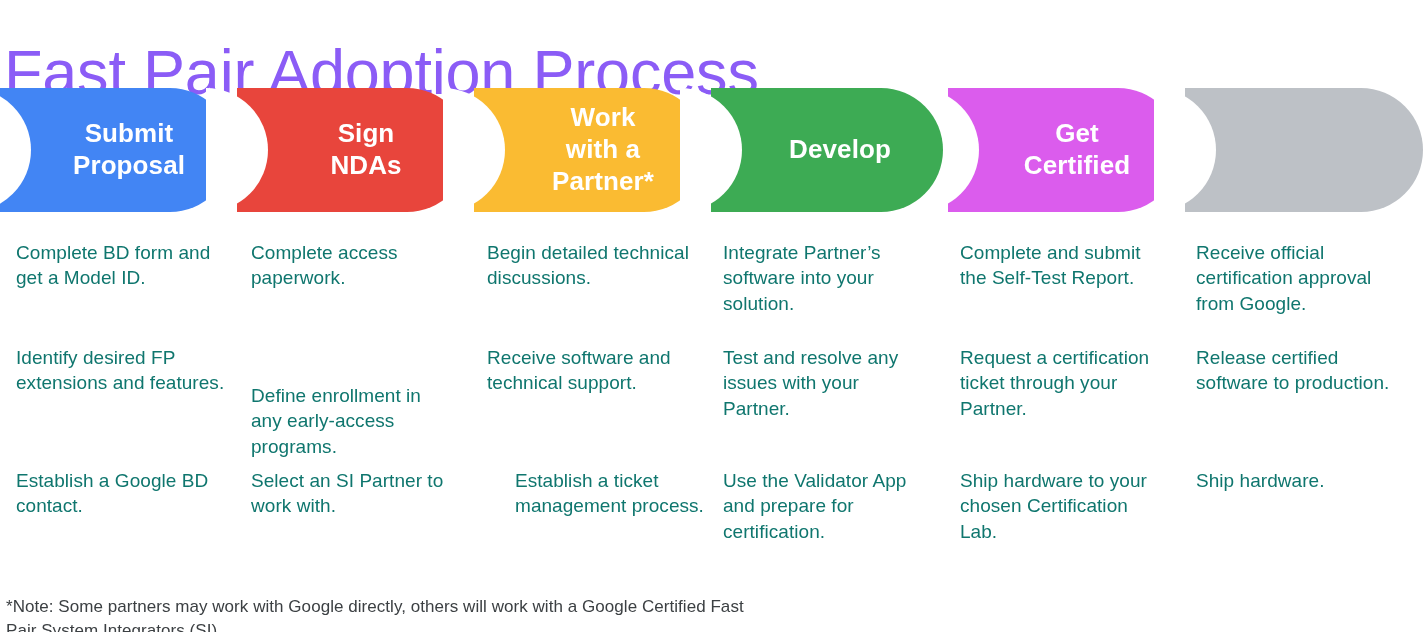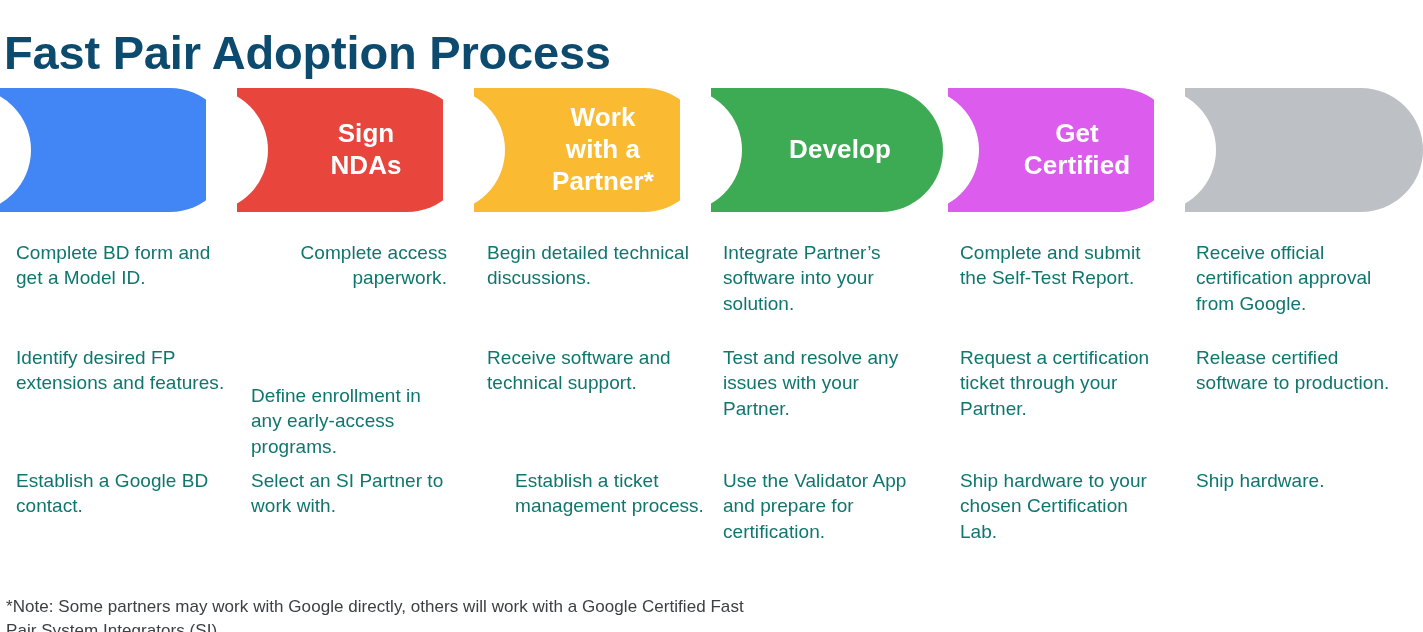--- a/index.html
+++ b/index.html
@@ -13,24 +13,24 @@
     overflow: hidden;
     font-family: "Liberation Sans", sans-serif;
     color: #3c4043;
     position: relative;
   }
 
   #page-title {
     position: absolute;
     left: 4px;
     top: -6px;
-    font-size: 47px;
-    font-weight: 700;
+    font-size: 63px;
+    font-weight: 400;
     letter-spacing: -0.2px;
-    color: #0c4a6e;
+    color: #8b5cf6;
     white-space: nowrap;
   }
 
   
   #process-banner {
     position: absolute;
     left: 0;
     top: 88px;
     width: 1423px;
     height: 124px;
@@ -108,20 +108,22 @@
 </style>
 </head>
 <body>
 
 <h1 id="page-title">Fast Pair Adoption Process</h1>
 
 <div id="process-banner">
     <div class="stage" style="left: 0px; width: 232px;">
       <div class="stage-shape" style="background: rgb(66, 133, 244);"></div>
       <div class="stage-notch"></div>
+      <div class="stage-label">Submit
+Proposal</div>
     </div>
     <div class="stage" style="left: 237px; width: 232px;">
       <div class="stage-shape" style="background: rgb(232, 69, 60);"></div>
       <div class="stage-notch"></div>
       <div class="stage-label">Sign
 NDAs</div>
     </div>
     <div class="stage" style="left: 474px; width: 232px; justify-content: center;">
       <div class="stage-shape" style="background: rgb(250, 187, 50);"></div>
       <div class="stage-notch"></div>
@@ -146,21 +148,21 @@
     </div>
   </div>
 
 <div id="detail-grid">
     <div class="detail-col" style="left: 16px; width: 216px;">
       <div class="detail-item r0" style="width: 216px;">Complete BD form and get a Model ID.</div>
       <div class="detail-item r1" style="width: 216px;">Identify desired FP extensions and features.</div>
       <div class="detail-item r2" style="width: 216px;">Establish a Google BD contact.</div>
     </div>
     <div class="detail-col" style="left: 251px; width: 196px;">
-      <div class="detail-item r0" style="width: 196px; text-align: right;">Complete access paperwork.</div>
+      <div class="detail-item r0" style="width: 196px;">Complete access paperwork.</div>
       <div class="detail-item r1" style="width: 196px; margin-top: 38px;">Define enrollment in any early-access programs.</div>
       <div class="detail-item r2" style="width: 196px;">Select an SI Partner to work with.</div>
     </div>
     <div class="detail-col" style="left: 487px; width: 210px;">
       <div class="detail-item r0" style="width: 210px;">Begin detailed technical discussions.</div>
       <div class="detail-item r1" style="width: 210px;">Receive software and technical support.</div>
       <div class="detail-item r2" style="width: 210px; margin-left: 28px;">Establish a ticket management process.</div>
     </div>
     <div class="detail-col" style="left: 723px; width: 200px;">
       <div class="detail-item r0" style="width: 200px;">Integrate Partner’s software into your solution.</div>

